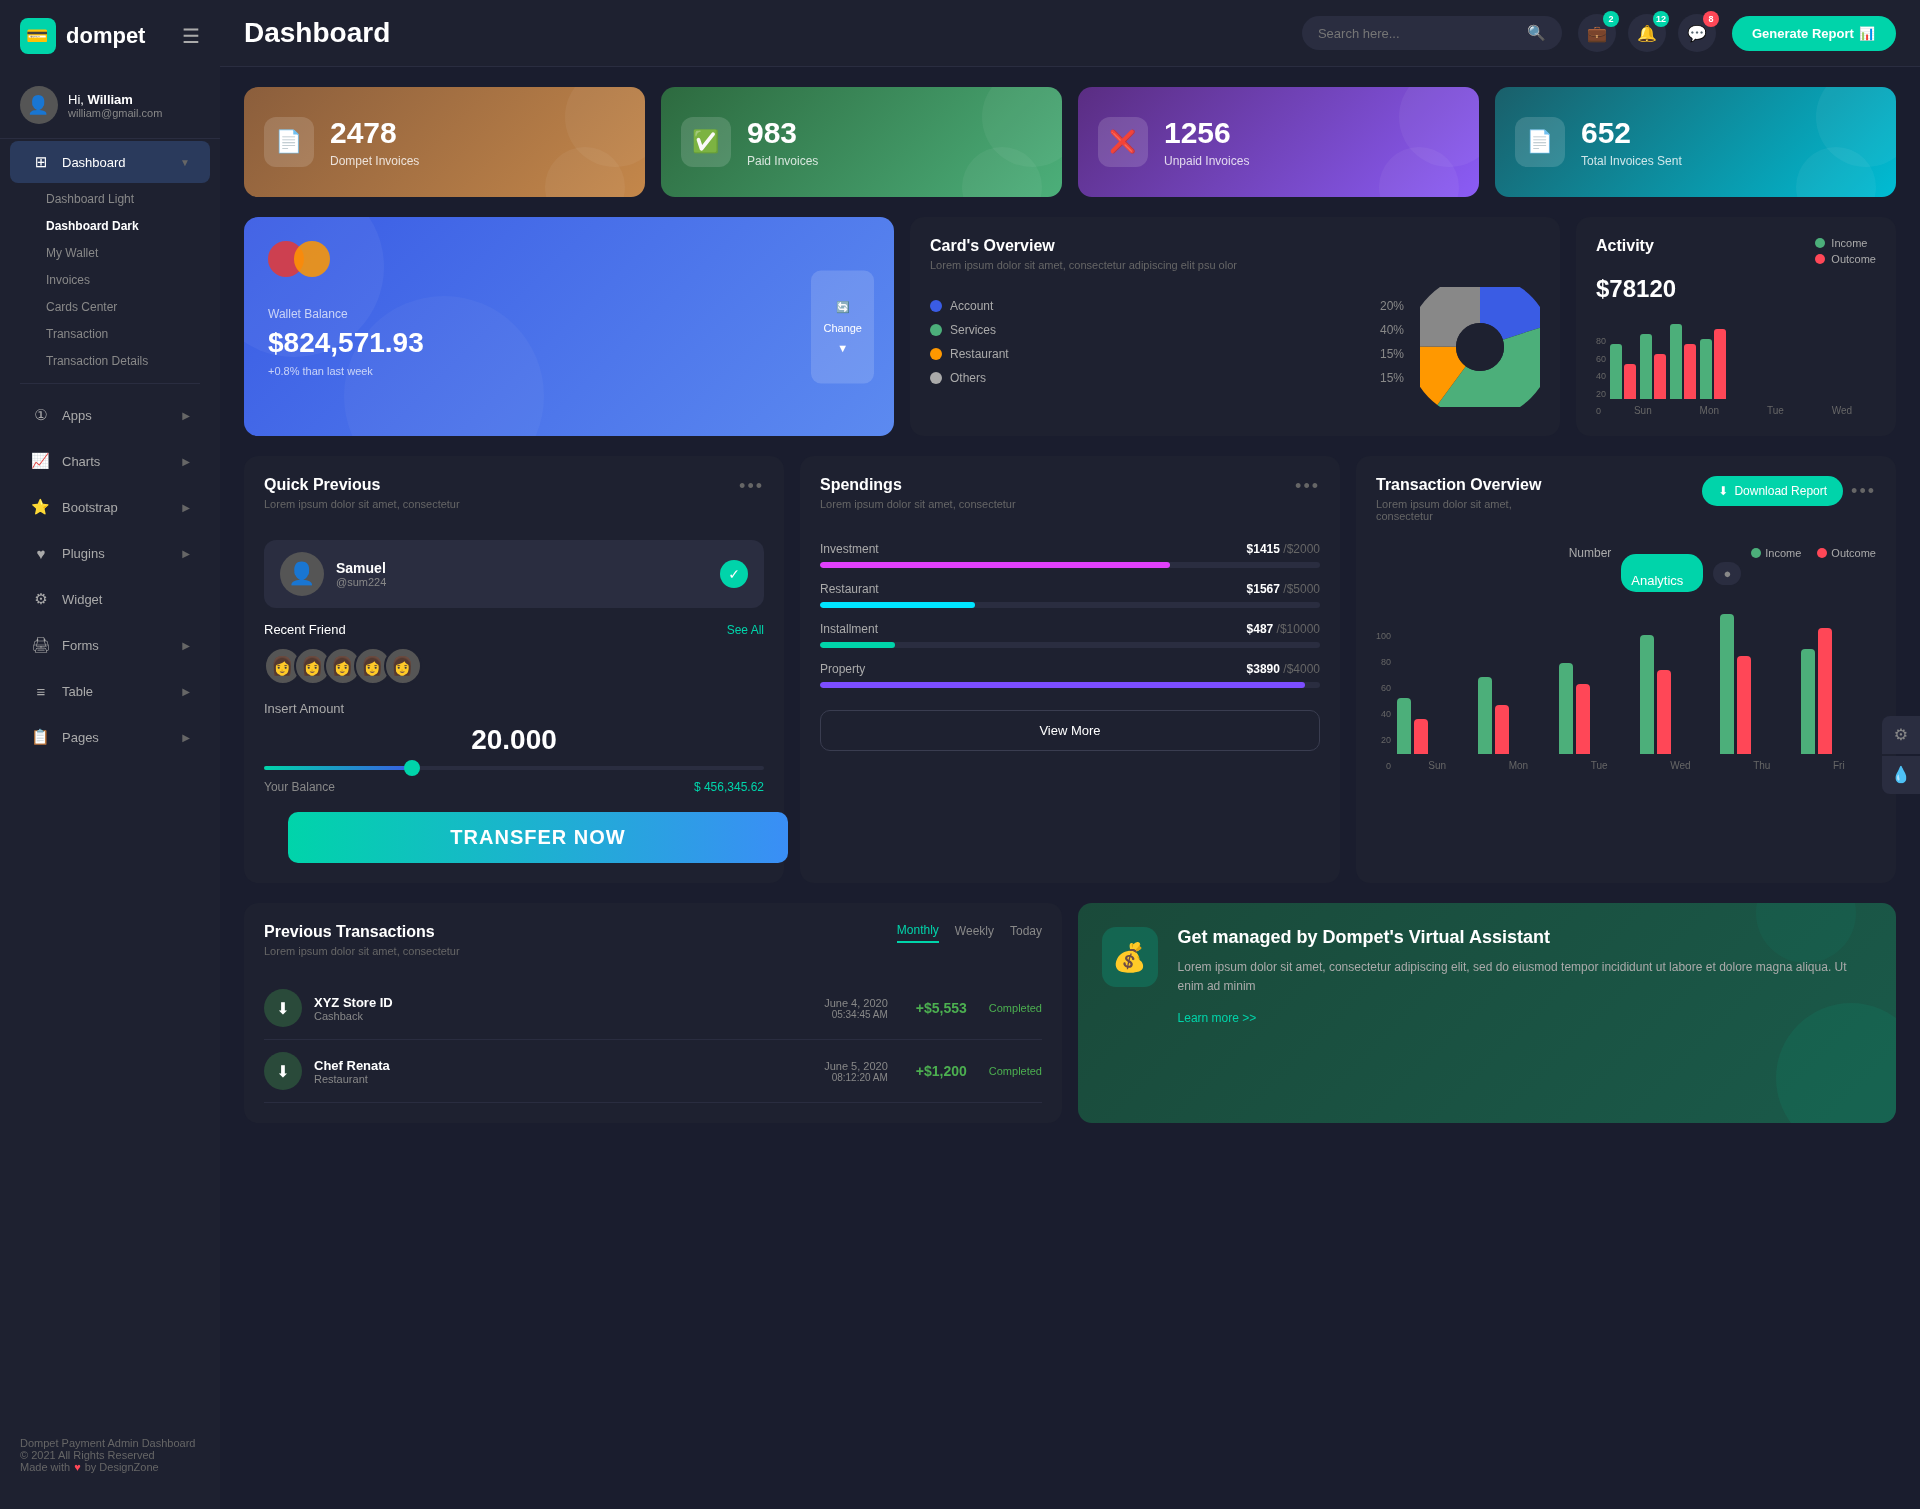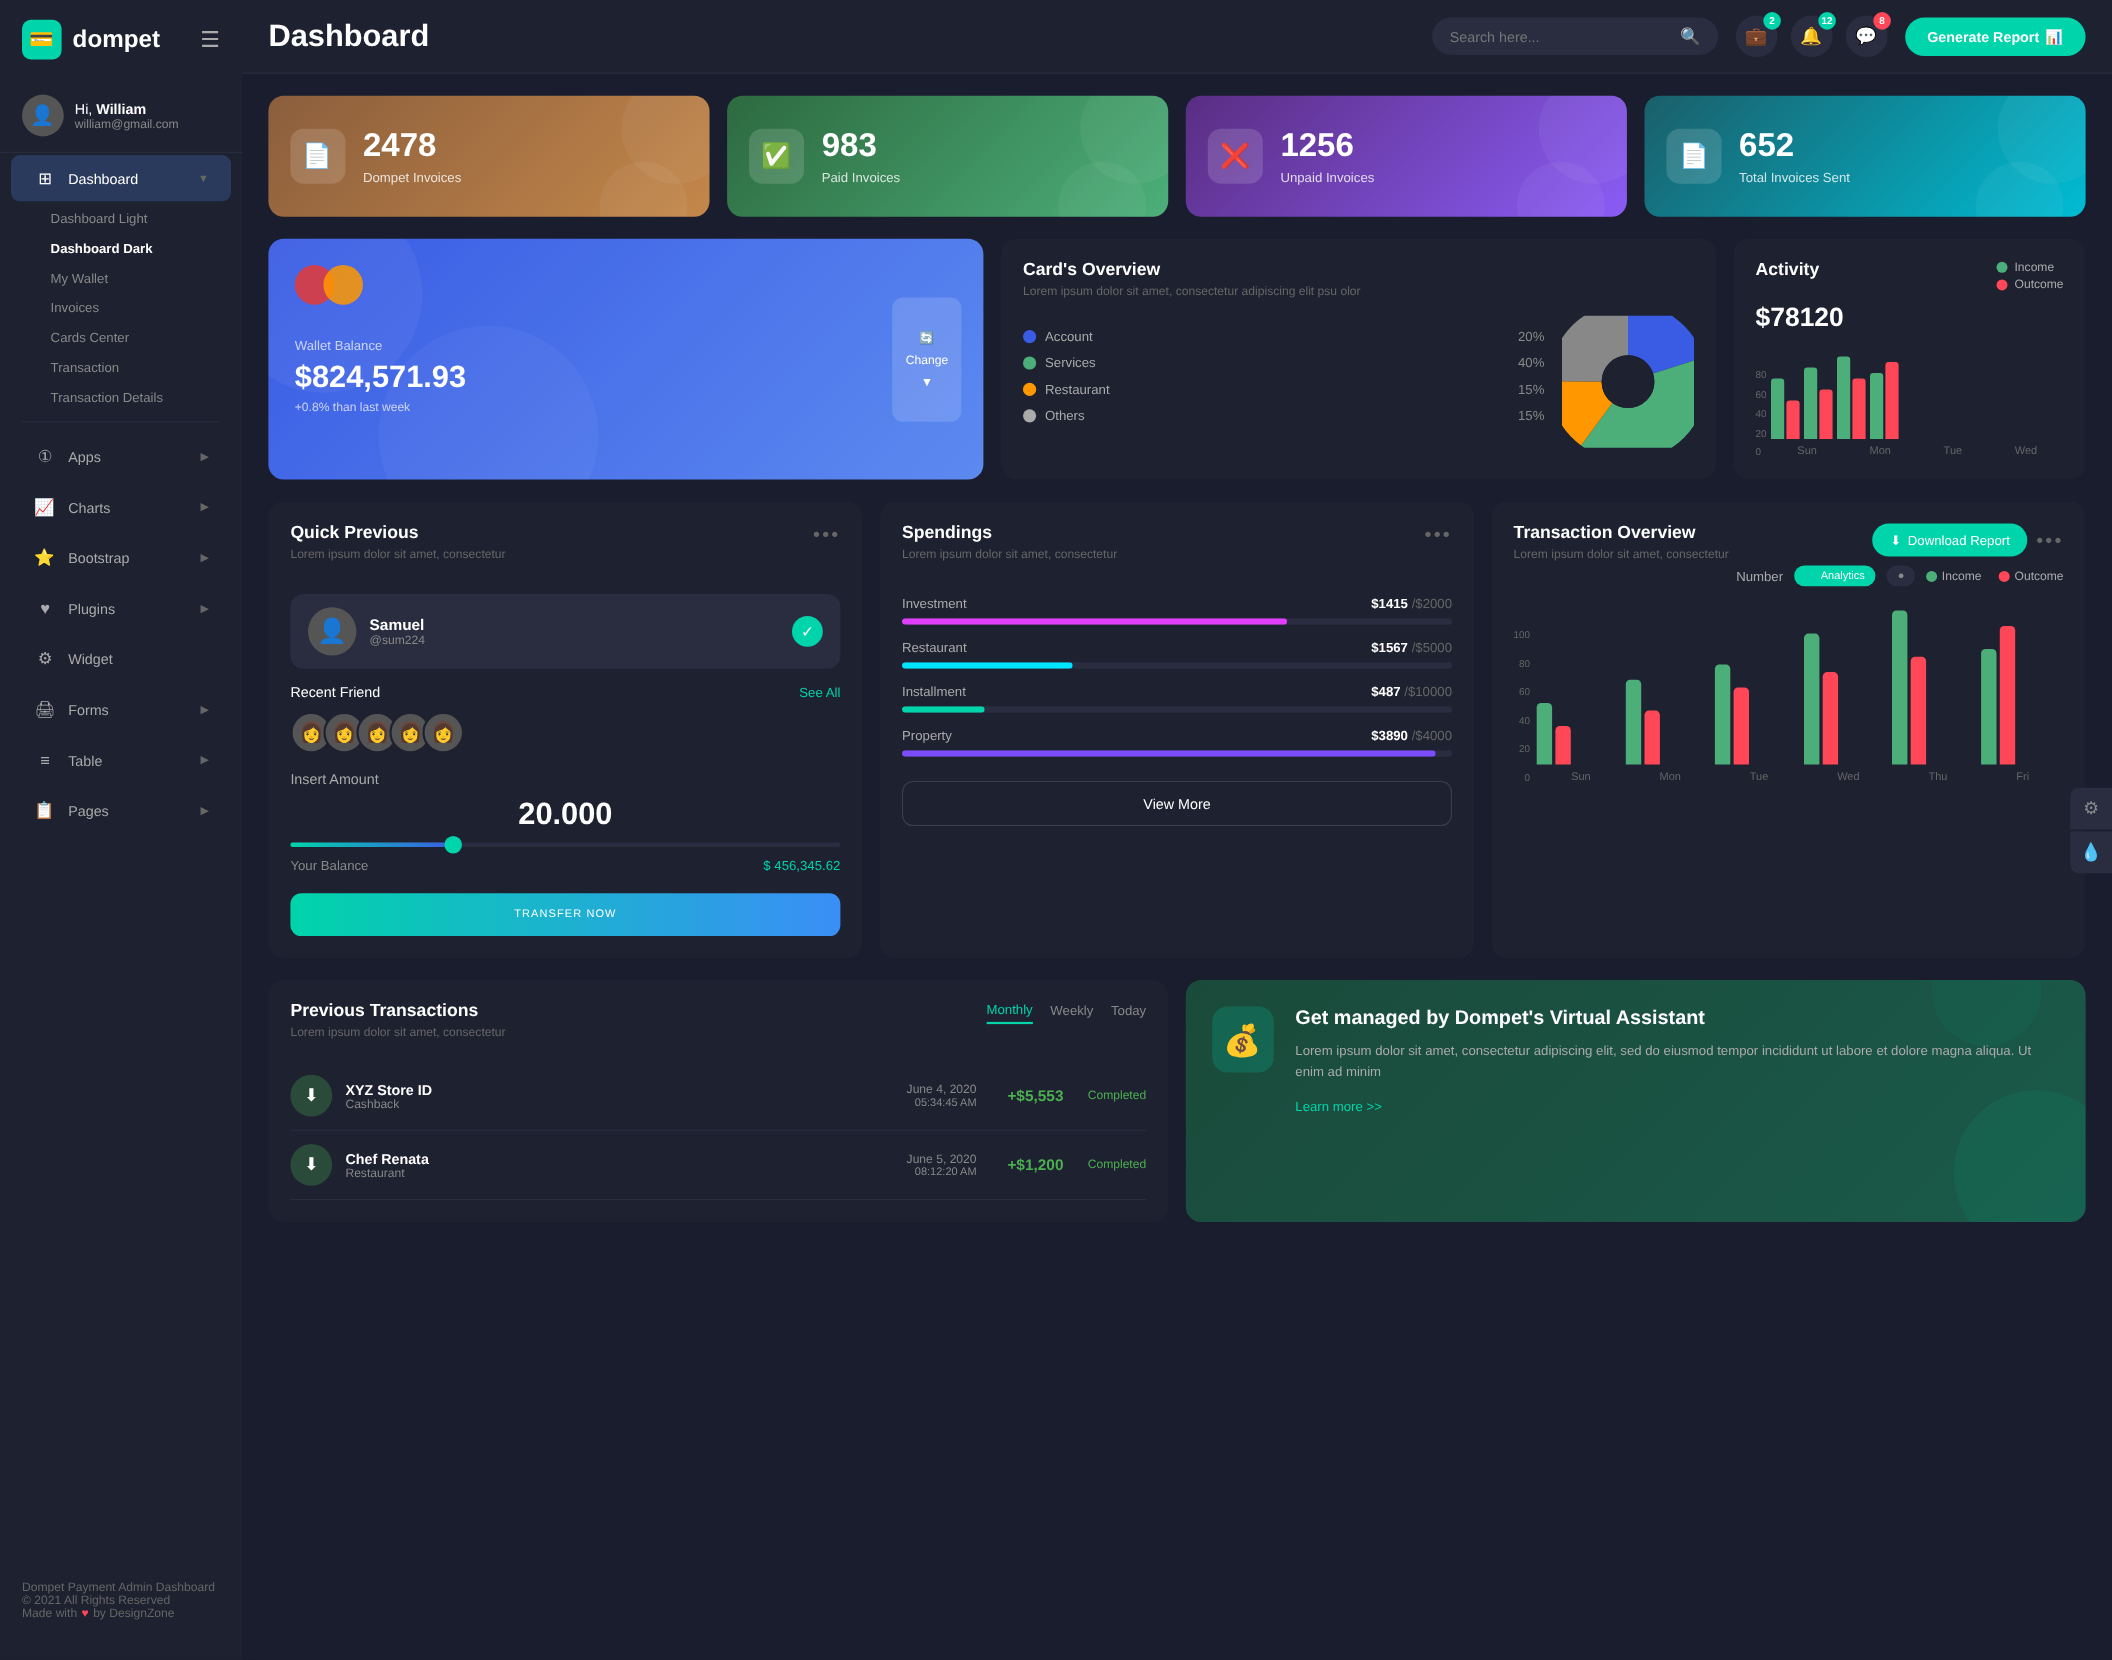--- a/index.html
+++ b/index.html
@@ -118,37 +118,37 @@
     .friend-avatar:first-child { margin-left: 0; }
     .insert-label { font-size: 13px; color: #aaa; margin-bottom: 8px; }
     .amount-display { font-size: 28px; font-weight: 700; color: #fff; text-align: center; margin: 8px 0; }
     .slider-container { margin: 10px 0; }
     .slider-track { background: #2a2d40; height: 4px; border-radius: 2px; position: relative; }
     .slider-fill { background: linear-gradient(90deg, #00d4aa, #3a5ce4); height: 4px; border-radius: 2px; width: 30%; }
     .slider-thumb { width: 16px; height: 16px; background: #00d4aa; border-radius: 50%; position: absolute; top: -6px; left: 28%; }
     .balance-row { display: flex; justify-content: space-between; font-size: 12px; margin: 8px 0; }
     .balance-label { color: #888; }
     .balance-amount { color: #00d4aa; }
-    .transfer-btn { width: 100%; background: linear-gradient(90deg, #00d4aa, #3a8ef6); border: none; border-radius: 10px; color: #fff; padding: 14px; font-size: 10px; font-weight: 400; cursor: pointer; margin-top: 10px; letter-spacing: 1px; }
+    .transfer-btn { width: 100%; background: linear-gradient(90deg, #00d4aa, #3a8ef6); border: none; border-radius: 10px; color: #fff; padding: 14px; font-size: 20px; font-weight: 700; cursor: pointer; margin-top: 10px; letter-spacing: 1px; margin-left: 24px; }
 
     
     .spendings { background: #1e2130; border-radius: 14px; padding: 20px; }
     .spending-item { margin-bottom: 14px; }
     .spending-header { display: flex; justify-content: space-between; font-size: 12px; color: #aaa; margin-bottom: 6px; }
     .spending-amounts { font-size: 12px; }
     .spent { color: #fff; font-weight: 600; }
     .total { color: #666; }
     .progress-bar { height: 6px; background: #2a2d40; border-radius: 3px; overflow: hidden; margin-top: 4px; }
     .progress-fill { height: 100%; border-radius: 3px; }
     .view-more-btn { width: 100%; background: transparent; border: 1px solid #3a3d50; border-radius: 10px; color: #fff; padding: 12px; font-size: 13px; cursor: pointer; margin-top: 8px; }
 
     
     .transaction-overview { background: #1e2130; border-radius: 14px; padding: 20px; }
     .to-header { display: flex; justify-content: space-between; align-items: flex-start; margin-bottom: 12px; }
-    .toggle-btn { padding: 4px 10px; border-radius: 15px; border: none; cursor: pointer; font-size: 10px; }
+    .toggle-btn { padding: 4px 10px; border-radius: 15px; border: none; cursor: pointer; font-size: 13px; margin-top: 40px; }
     .toggle-btn.active { background: #00d4aa; color: #fff; }
     .toggle-btn.inactive { background: #2a2d40; color: #888; }
     .toggle-dot { width: 10px; height: 10px; border-radius: 50%; }
     .to-legend { display: flex; gap: 16px; align-items: center; font-size: 11px; color: #aaa; }
     .to-legend-item { display: flex; align-items: center; gap: 4px; }
     .download-btn { background: #00d4aa; border: none; border-radius: 20px; color: #fff; padding: 8px 16px; font-size: 12px; cursor: pointer; display: flex; align-items: center; gap: 6px; }
     .big-bar-chart { display: flex; align-items: flex-end; gap: 6px; height: 140px; margin-top: 10px; }
     .big-bar-group { display: flex; gap: 3px; align-items: flex-end; flex: 1; }
     .big-bar { border-radius: 4px 4px 0 0; }
     .big-bar-labels { display: flex; justify-content: space-around; margin-top: 6px; }

